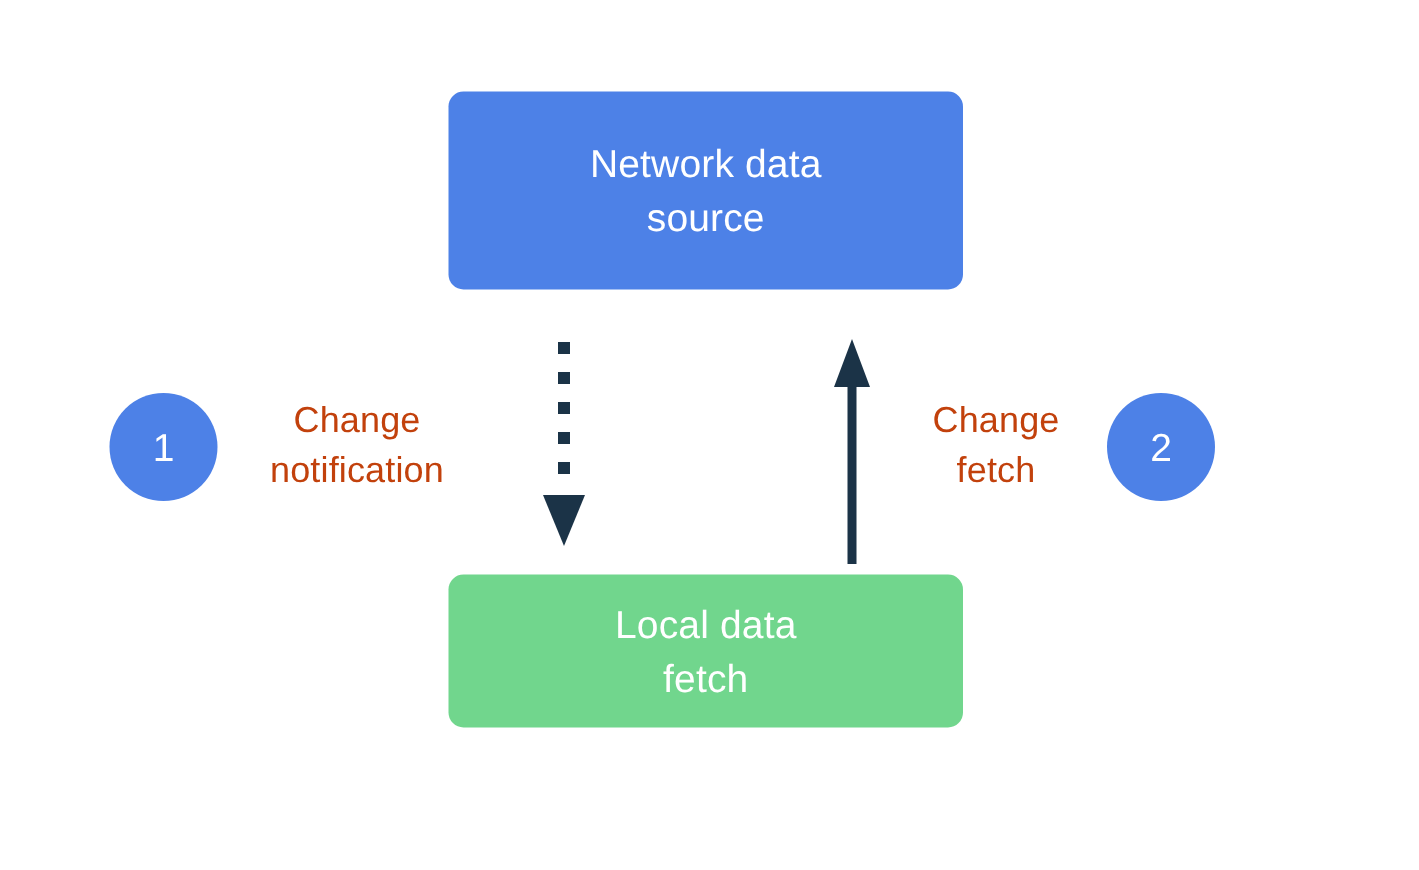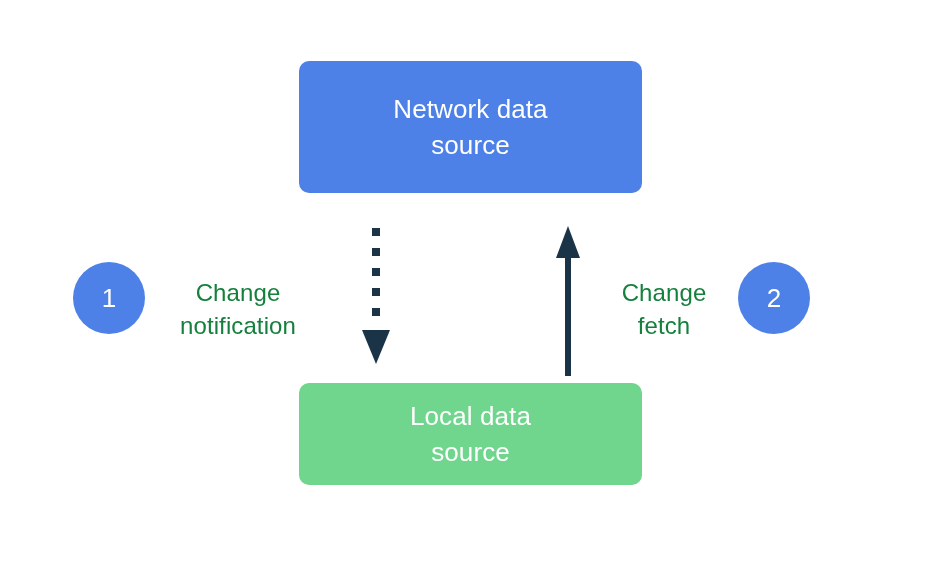--- a/index.html
+++ b/index.html
@@ -94,27 +94,26 @@
   }
   #badge-2 {
     left: 738px;
     top: 262px;
     background: #4d81e7;
   }
 
   
   .caption {
     position: absolute;
-    color: #15803d;
+    color: #c2410c;
     font-size: 24px;
     line-height: 33px;
     text-align: center;
     white-space: pre-line;
     letter-spacing: 0.1px;
-    margin-top: 12px;
   }
   #caption-notification {
     left: 152px;
     top: 264px;
     width: 172px;
   }
   #caption-fetch {
     left: 596px;
     top: 264px;
     width: 136px;
@@ -125,21 +124,21 @@
 
 <div id="diagram-canvas">
 
   <div class="node-box" id="network-node">
     <span class="node-label">Network data
 source</span>
   </div>
 
   <div class="node-box" id="local-node">
     <span class="node-label">Local data
-source</span>
+fetch</span>
   </div>
 
   <div class="connector" id="notification-connector">
     <svg width="48" height="150" viewBox="0 0 48 150">
       <g fill="#1b3347">
         <rect x="20" y="6" width="8" height="8"></rect>
         <rect x="20" y="26" width="8" height="8"></rect>
         <rect x="20" y="46" width="8" height="8"></rect>
         <rect x="20" y="66" width="8" height="8"></rect>
         <rect x="20" y="86" width="8" height="8"></rect>

